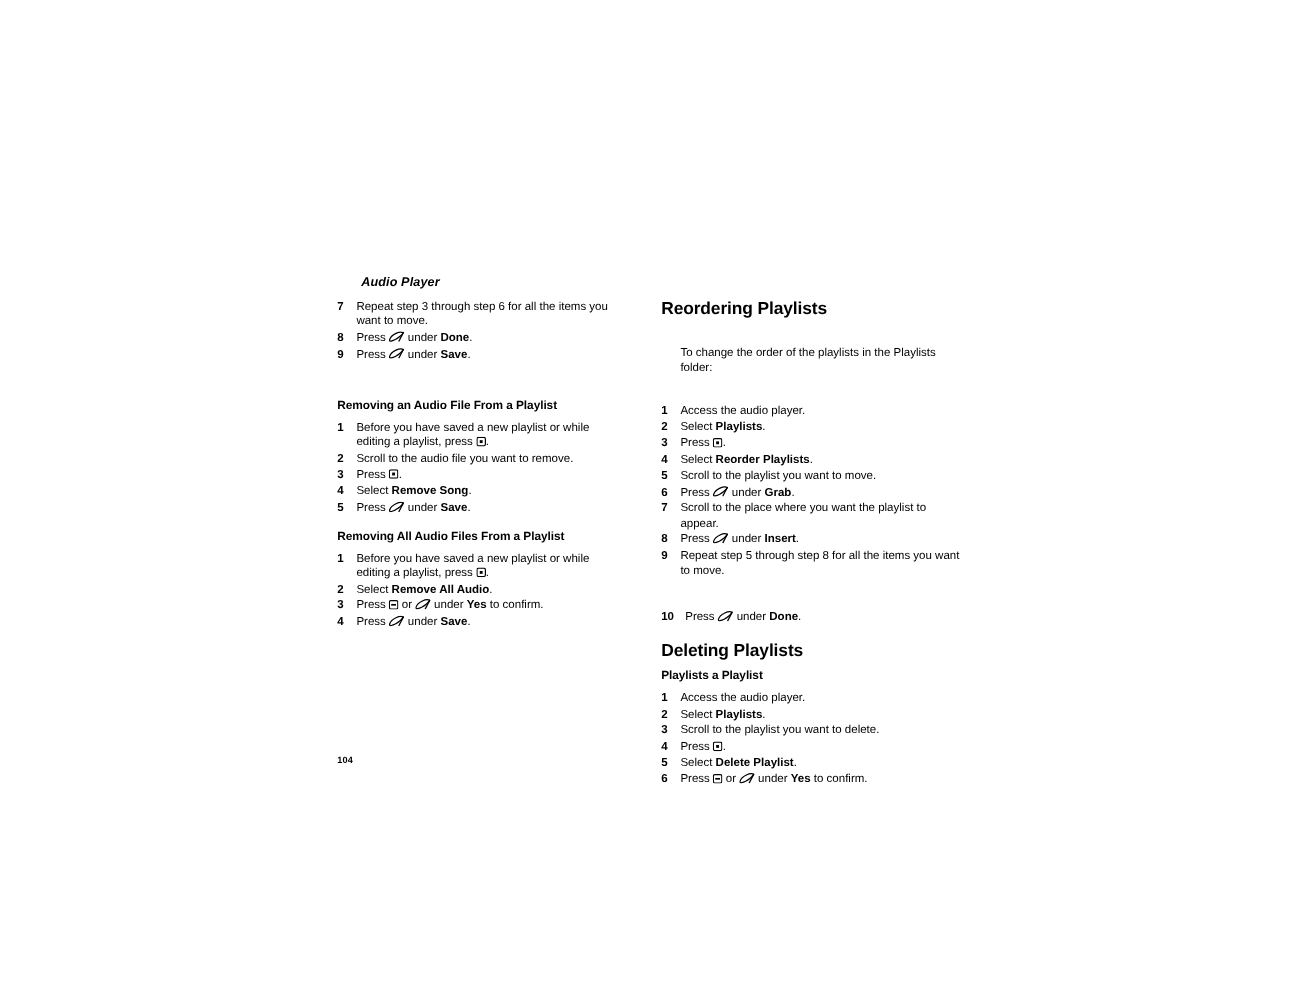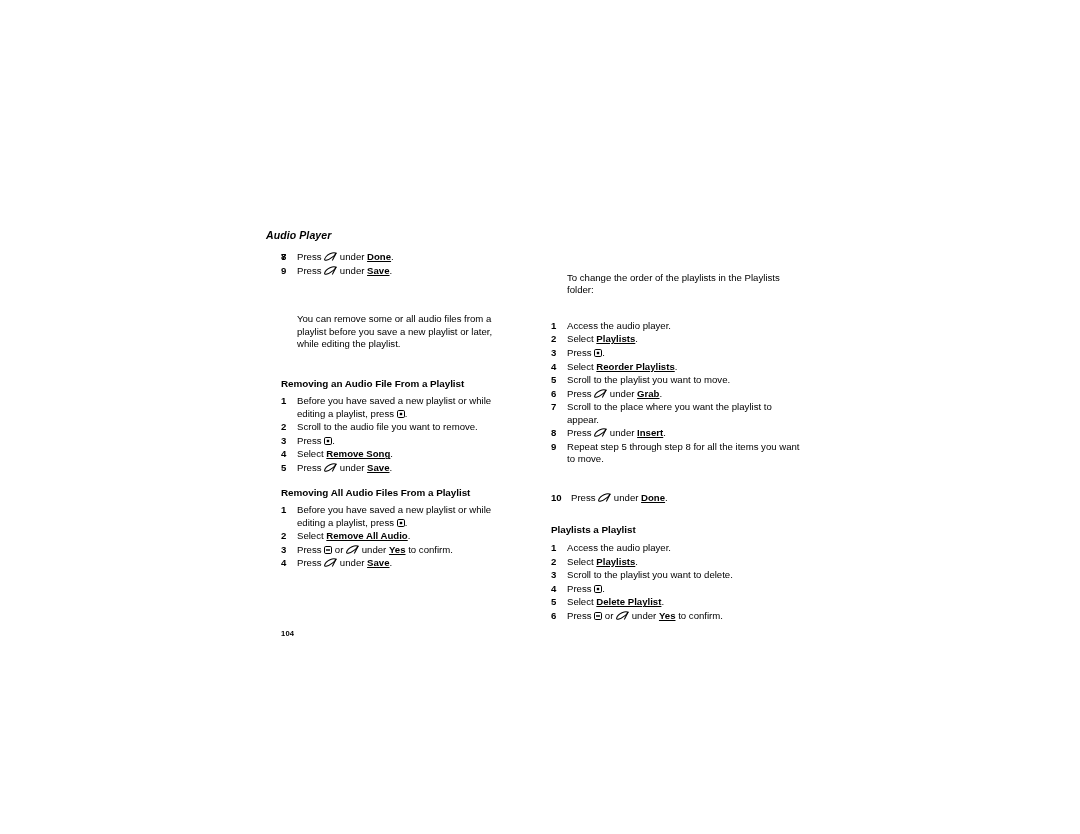--- a/index.html
+++ b/index.html
@@ -21,21 +21,21 @@
     left: 0; top: 0;
     width: 1080px;
     height: 834px;
     background: #ffffff;
     overflow: hidden;
   }
 
   
   .running-head {
     position: absolute;
-    left: 266px;
+    left: 301px;
     top: 229px;
     font-size: 10.5px;
     font-weight: bold;
     font-style: italic;
     letter-spacing: 0.1px;
     line-height: 13px;
   }
 
   
   .col {
@@ -96,21 +96,21 @@
     left: 0;
     top: 0;
     width: 13px;
     text-align: left;
     font-weight: bold;
     font-size: 9.6px;
   }
   ol.steps > li.wide { padding-left: 20px; margin-top: 26px; }
   ol.steps > li.wide > .num { width: 17px; }
 
-  b, strong { font-weight: bold; text-decoration: underline; }
+  b, strong { font-weight: bold; }
 
   
   .glyph {
     display: inline-block;
     vertical-align: -1px;
     line-height: 0;
   }
   .glyph svg { display: block; }
 
   
@@ -127,35 +127,34 @@
 </head>
 <body>
 
 <div class="page">
 
   <div class="running-head">Audio Player</div>
 
   <div class="col col-left">
 
     <ol class="steps">
-        <li><span class="num">7</span></li>
+        <li><span class="num">7</span><span>Repeat step 3 through step 6 for all the items you want to move.</span></li>
         <li><span class="num">8</span><span>Press <span class="glyph"><svg width="13" height="9" viewBox="0 0 26 18">
                 <path d="M24.2 2.4 C21.5 1.0 17.0 1.2 12.0 3.6 C6.5 6.2 2.2 10.8 1.3 14.4 C0.9 16.1 2.0 16.9 4.2 16.5 C8.2 15.8 14.0 12.4 18.8 8.6 C21.6 6.4 23.6 4.2 24.2 2.4 Z" fill="none" stroke="#000" stroke-width="2.1" stroke-linejoin="round"></path>
                 <path d="M24.6 1.6 L16.6 17.2" fill="none" stroke="#000" stroke-width="2.1"></path>
               </svg></span> under <b>Done</b>.</span></li>
         <li><span class="num">9</span><span>Press <span class="glyph"><svg width="13" height="9" viewBox="0 0 26 18">
                 <path d="M24.2 2.4 C21.5 1.0 17.0 1.2 12.0 3.6 C6.5 6.2 2.2 10.8 1.3 14.4 C0.9 16.1 2.0 16.9 4.2 16.5 C8.2 15.8 14.0 12.4 18.8 8.6 C21.6 6.4 23.6 4.2 24.2 2.4 Z" fill="none" stroke="#000" stroke-width="2.1" stroke-linejoin="round"></path>
                 <path d="M24.6 1.6 L16.6 17.2" fill="none" stroke="#000" stroke-width="2.1"></path>
               </svg></span> under <b>Save</b>.</span></li>
       </ol>
 
     <div class="spacer-before-h1"></div>
     <div class="spacer-after-h1"></div>
 
-    <p class="body">You can remove some or all audio files from a playlist before you save a new playlist or later, while editing the playlist.</p>
 
     <div class="spacer-before-h2"></div>
     <h2 class="sub">Removing an Audio File From a Playlist</h2>
     <div class="spacer-after-h2"></div>
 
     <ol class="steps">
         <li><span class="num">1</span><span>Before you have saved a new playlist or while editing a playlist, press <span class="glyph"><svg width="8" height="8" viewBox="0 0 16 16">
                 <rect x="1" y="1" width="14" height="14" rx="2.5" fill="none" stroke="#000" stroke-width="2"></rect>
                 <rect x="5.6" y="5.6" width="4.8" height="4.8" fill="#000"></rect>
               </svg></span>.</span></li>
@@ -190,20 +189,21 @@
               </svg></span> under <b>Yes</b> to confirm.</span></li>
         <li><span class="num">4</span><span>Press <span class="glyph"><svg width="13" height="9" viewBox="0 0 26 18">
                 <path d="M24.2 2.4 C21.5 1.0 17.0 1.2 12.0 3.6 C6.5 6.2 2.2 10.8 1.3 14.4 C0.9 16.1 2.0 16.9 4.2 16.5 C8.2 15.8 14.0 12.4 18.8 8.6 C21.6 6.4 23.6 4.2 24.2 2.4 Z" fill="none" stroke="#000" stroke-width="2.1" stroke-linejoin="round"></path>
                 <path d="M24.6 1.6 L16.6 17.2" fill="none" stroke="#000" stroke-width="2.1"></path>
               </svg></span> under <b>Save</b>.</span></li>
       </ol>
   </div>
 
   <div class="col col-right">
 
+    <h1 class="sec">Reordering Playlists</h1>
     <div class="spacer-after-h1"></div>
 
     <p class="body">To change the order of the playlists in the Playlists folder:</p>
 
     <div class="spacer-after-para"></div>
 
     <ol class="steps">
         <li><span class="num">1</span><span>Access the audio player.</span></li>
         <li><span class="num">2</span><span>Select <b>Playlists</b>.</span></li>
         <li><span class="num">3</span><span>Press <span class="glyph"><svg width="8" height="8" viewBox="0 0 16 16">
@@ -222,20 +222,21 @@
                 <path d="M24.6 1.6 L16.6 17.2" fill="none" stroke="#000" stroke-width="2.1"></path>
               </svg></span> under <b>Insert</b>.</span></li>
         <li><span class="num">9</span><span>Repeat step 5 through step 8 for all the items you want to move.</span></li>
         <li class="wide"><span class="num">10</span><span>Press <span class="glyph"><svg width="13" height="9" viewBox="0 0 26 18">
                 <path d="M24.2 2.4 C21.5 1.0 17.0 1.2 12.0 3.6 C6.5 6.2 2.2 10.8 1.3 14.4 C0.9 16.1 2.0 16.9 4.2 16.5 C8.2 15.8 14.0 12.4 18.8 8.6 C21.6 6.4 23.6 4.2 24.2 2.4 Z" fill="none" stroke="#000" stroke-width="2.1" stroke-linejoin="round"></path>
                 <path d="M24.6 1.6 L16.6 17.2" fill="none" stroke="#000" stroke-width="2.1"></path>
               </svg></span> under <b>Done</b>.</span></li>
       </ol>
 
     <div class="spacer-before-h1"></div>
+    <h1 class="sec">Deleting Playlists</h1>
     <div class="spacer-after-h1"></div>
 
     <h2 class="sub">Playlists a Playlist</h2>
     <div class="spacer-after-h2"></div>
 
     <ol class="steps">
         <li><span class="num">1</span><span>Access the audio player.</span></li>
         <li><span class="num">2</span><span>Select <b>Playlists</b>.</span></li>
         <li><span class="num">3</span><span>Scroll to the playlist you want to delete.</span></li>
         <li><span class="num">4</span><span>Press <span class="glyph"><svg width="8" height="8" viewBox="0 0 16 16">

